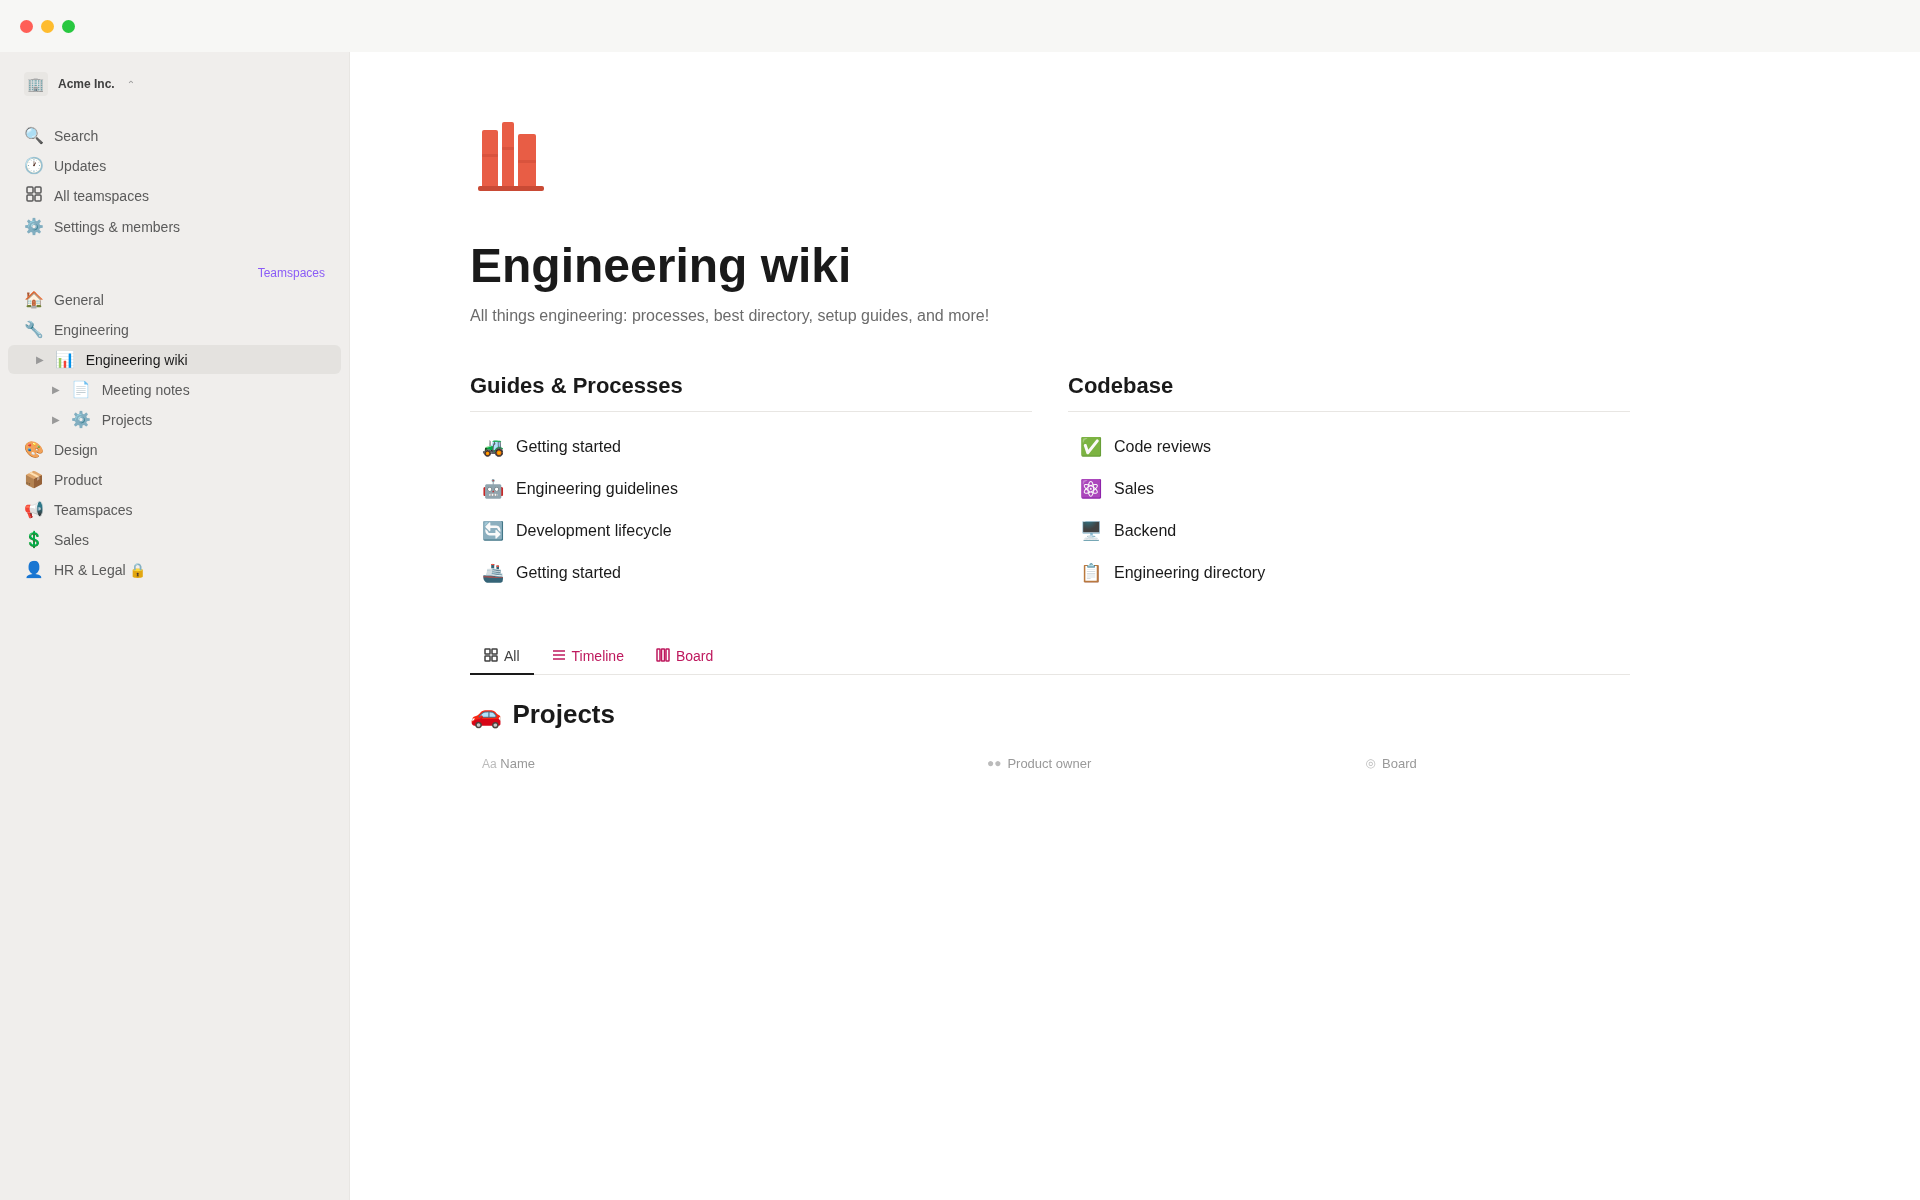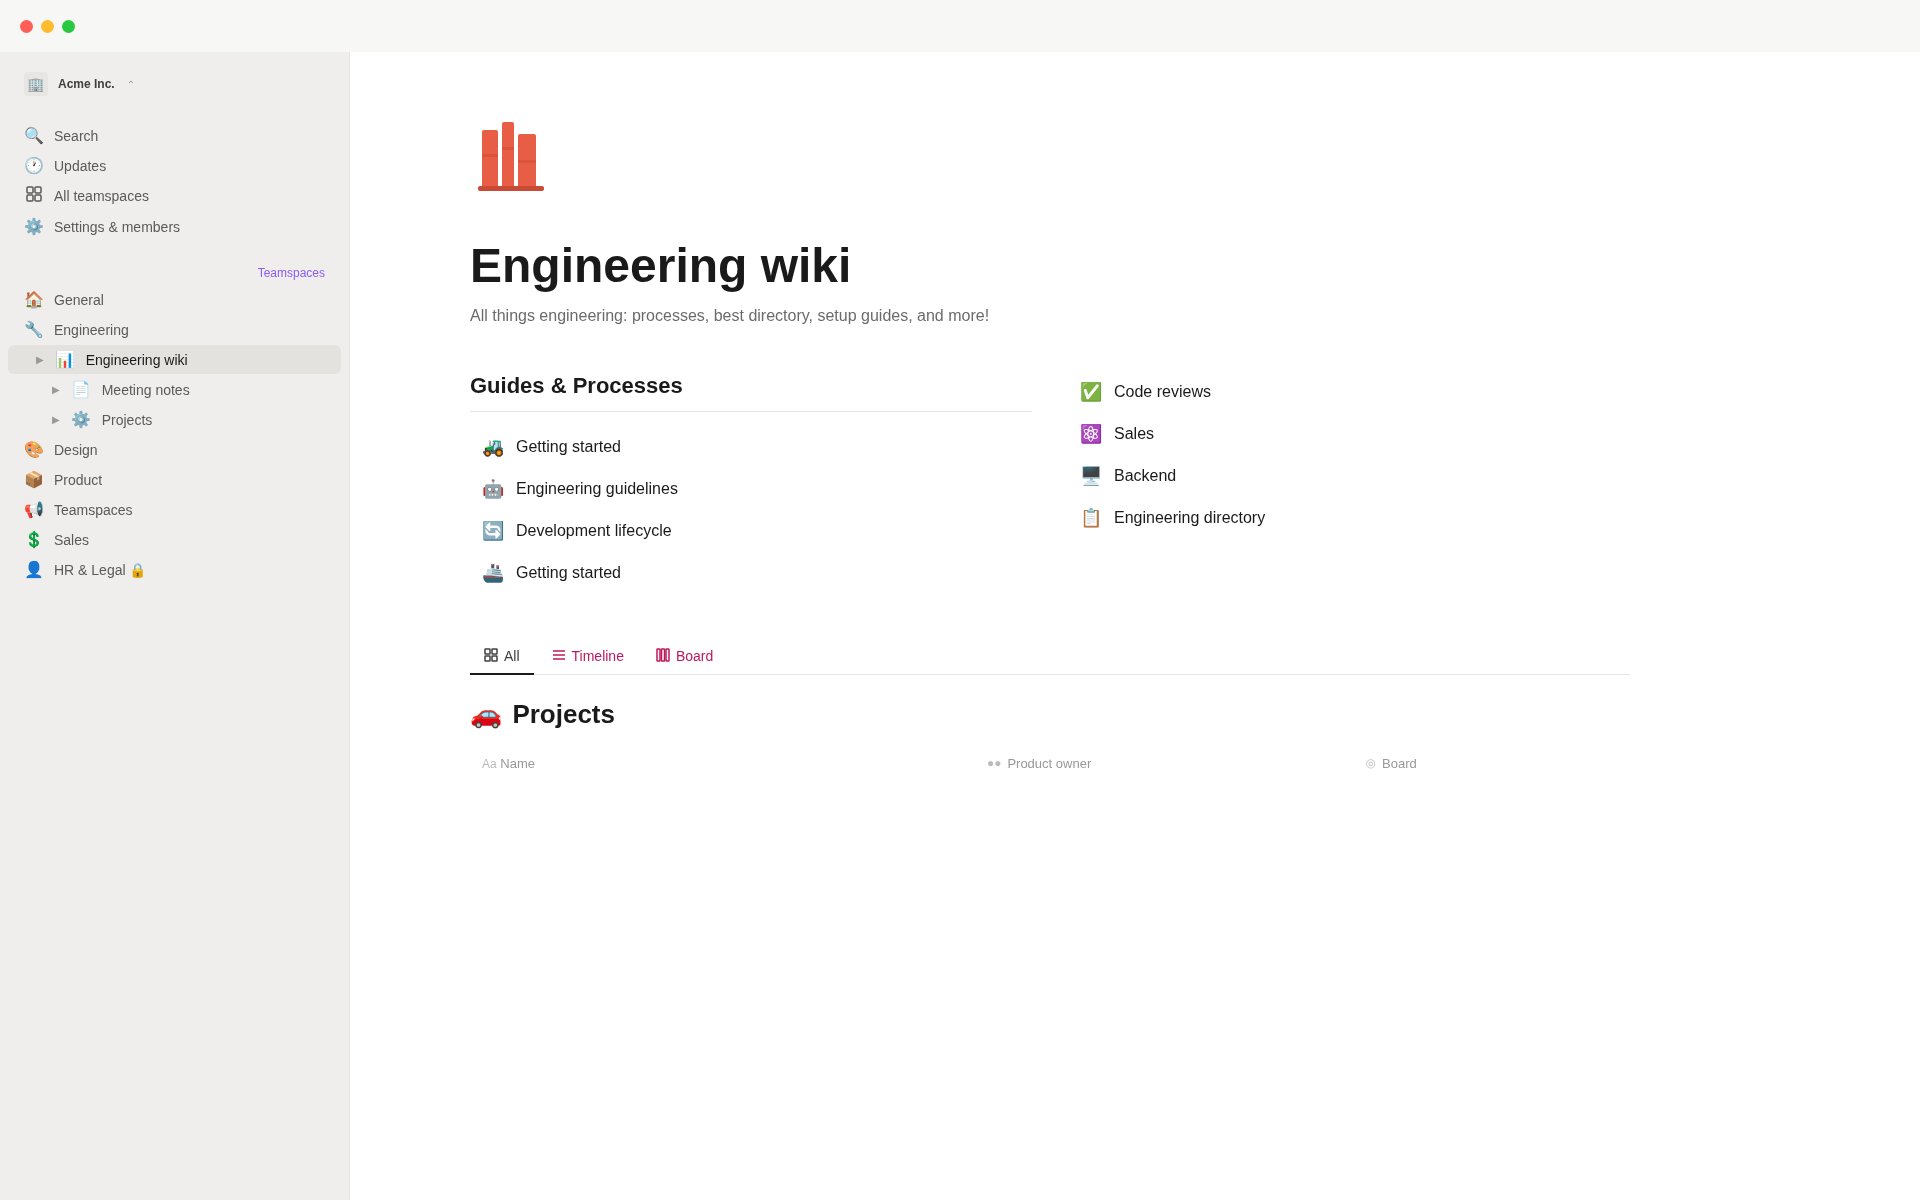--- a/index.html
+++ b/index.html
@@ -472,20 +472,21 @@
             <span>Development lifecycle</span>
           </li>
           <li class="link-item">
             <span class="link-emoji">🚢</span>
             <span>Getting started</span>
           </li>
         </ul>
       </div>
 
       <div>
+        <div class="grid-section-title">Codebase</div>
         <ul class="link-list">
           <li class="link-item">
             <span class="link-emoji">✅</span>
             <span>Code reviews</span>
           </li>
           <li class="link-item">
             <span class="link-emoji">⚛️</span>
             <span>Sales</span>
           </li>
           <li class="link-item">

